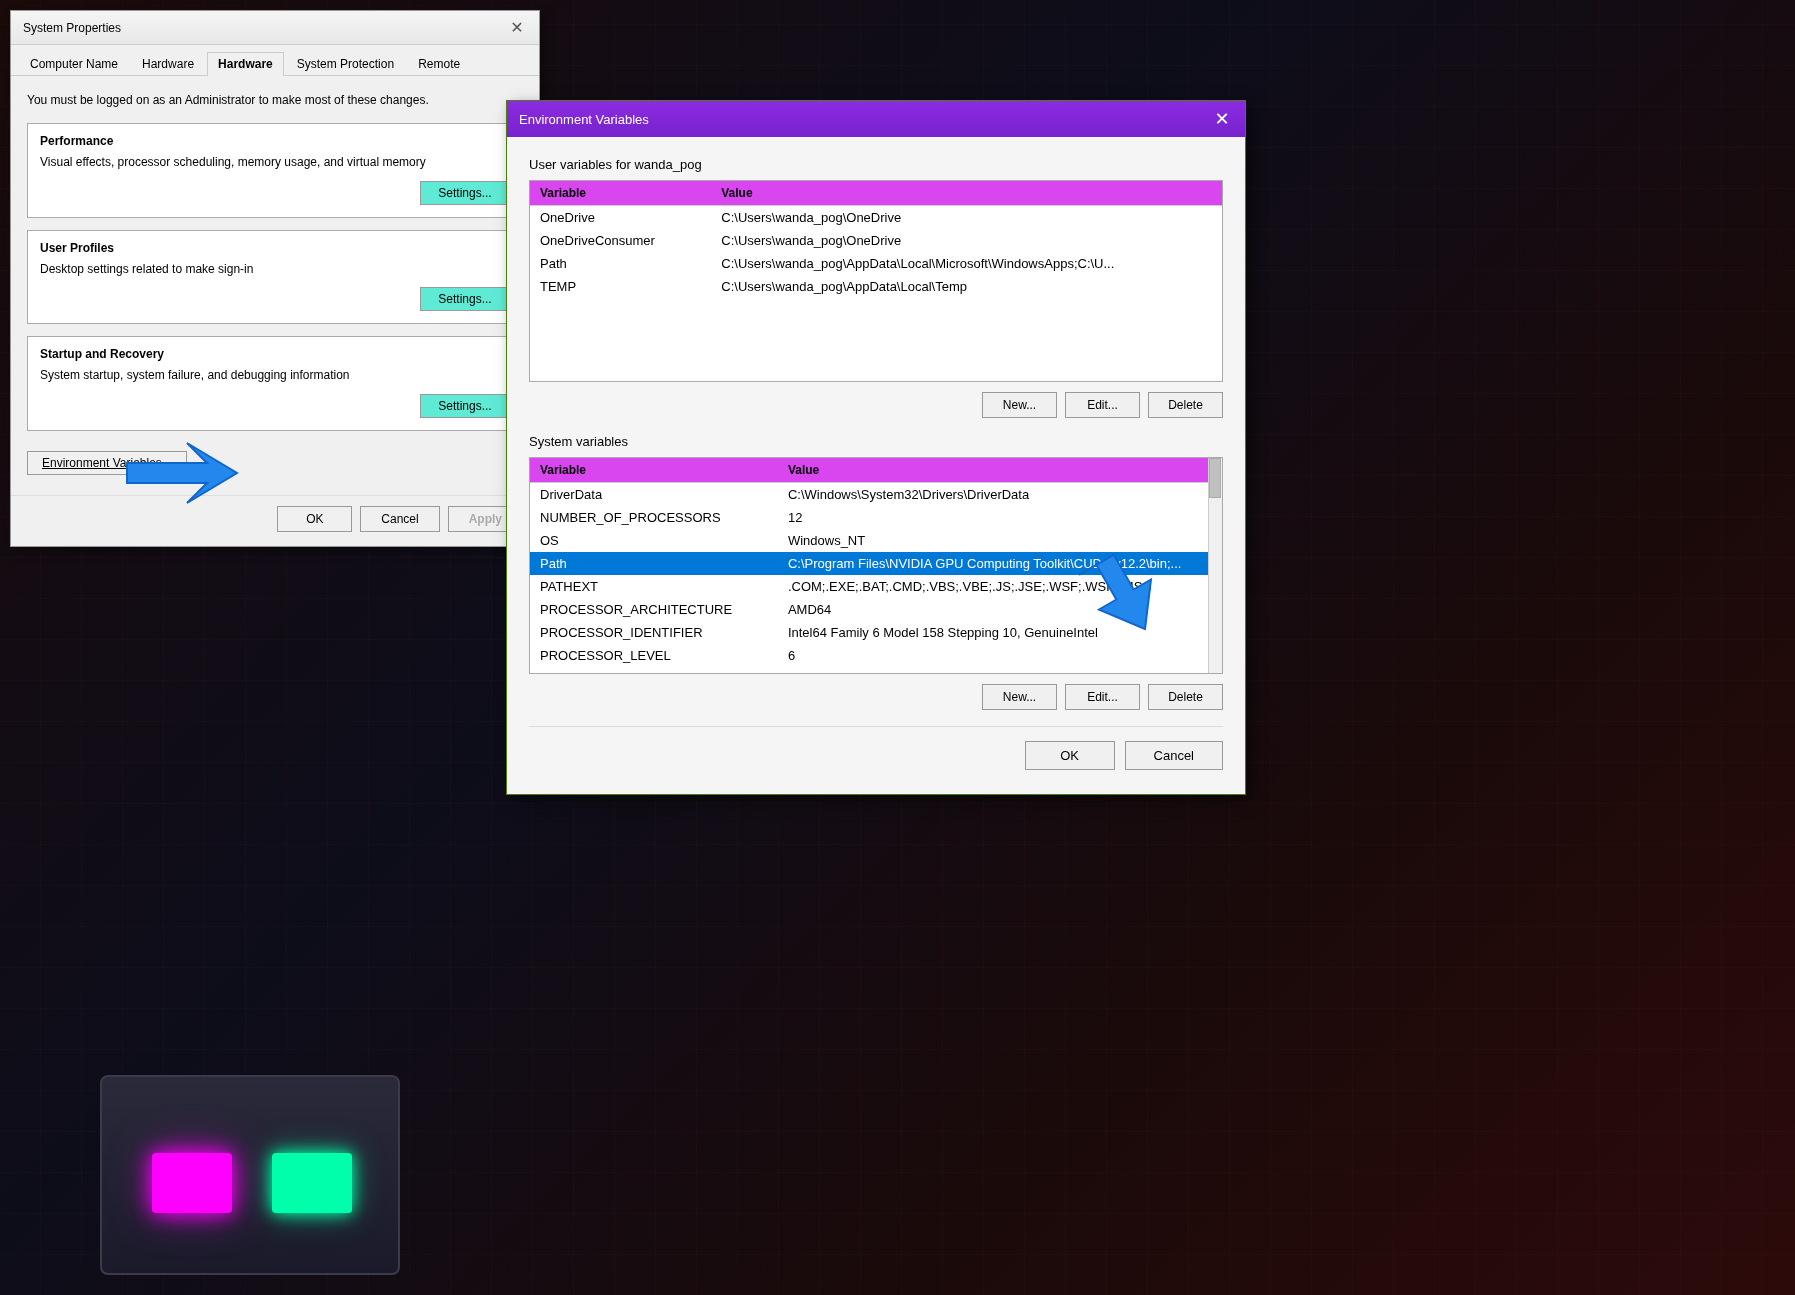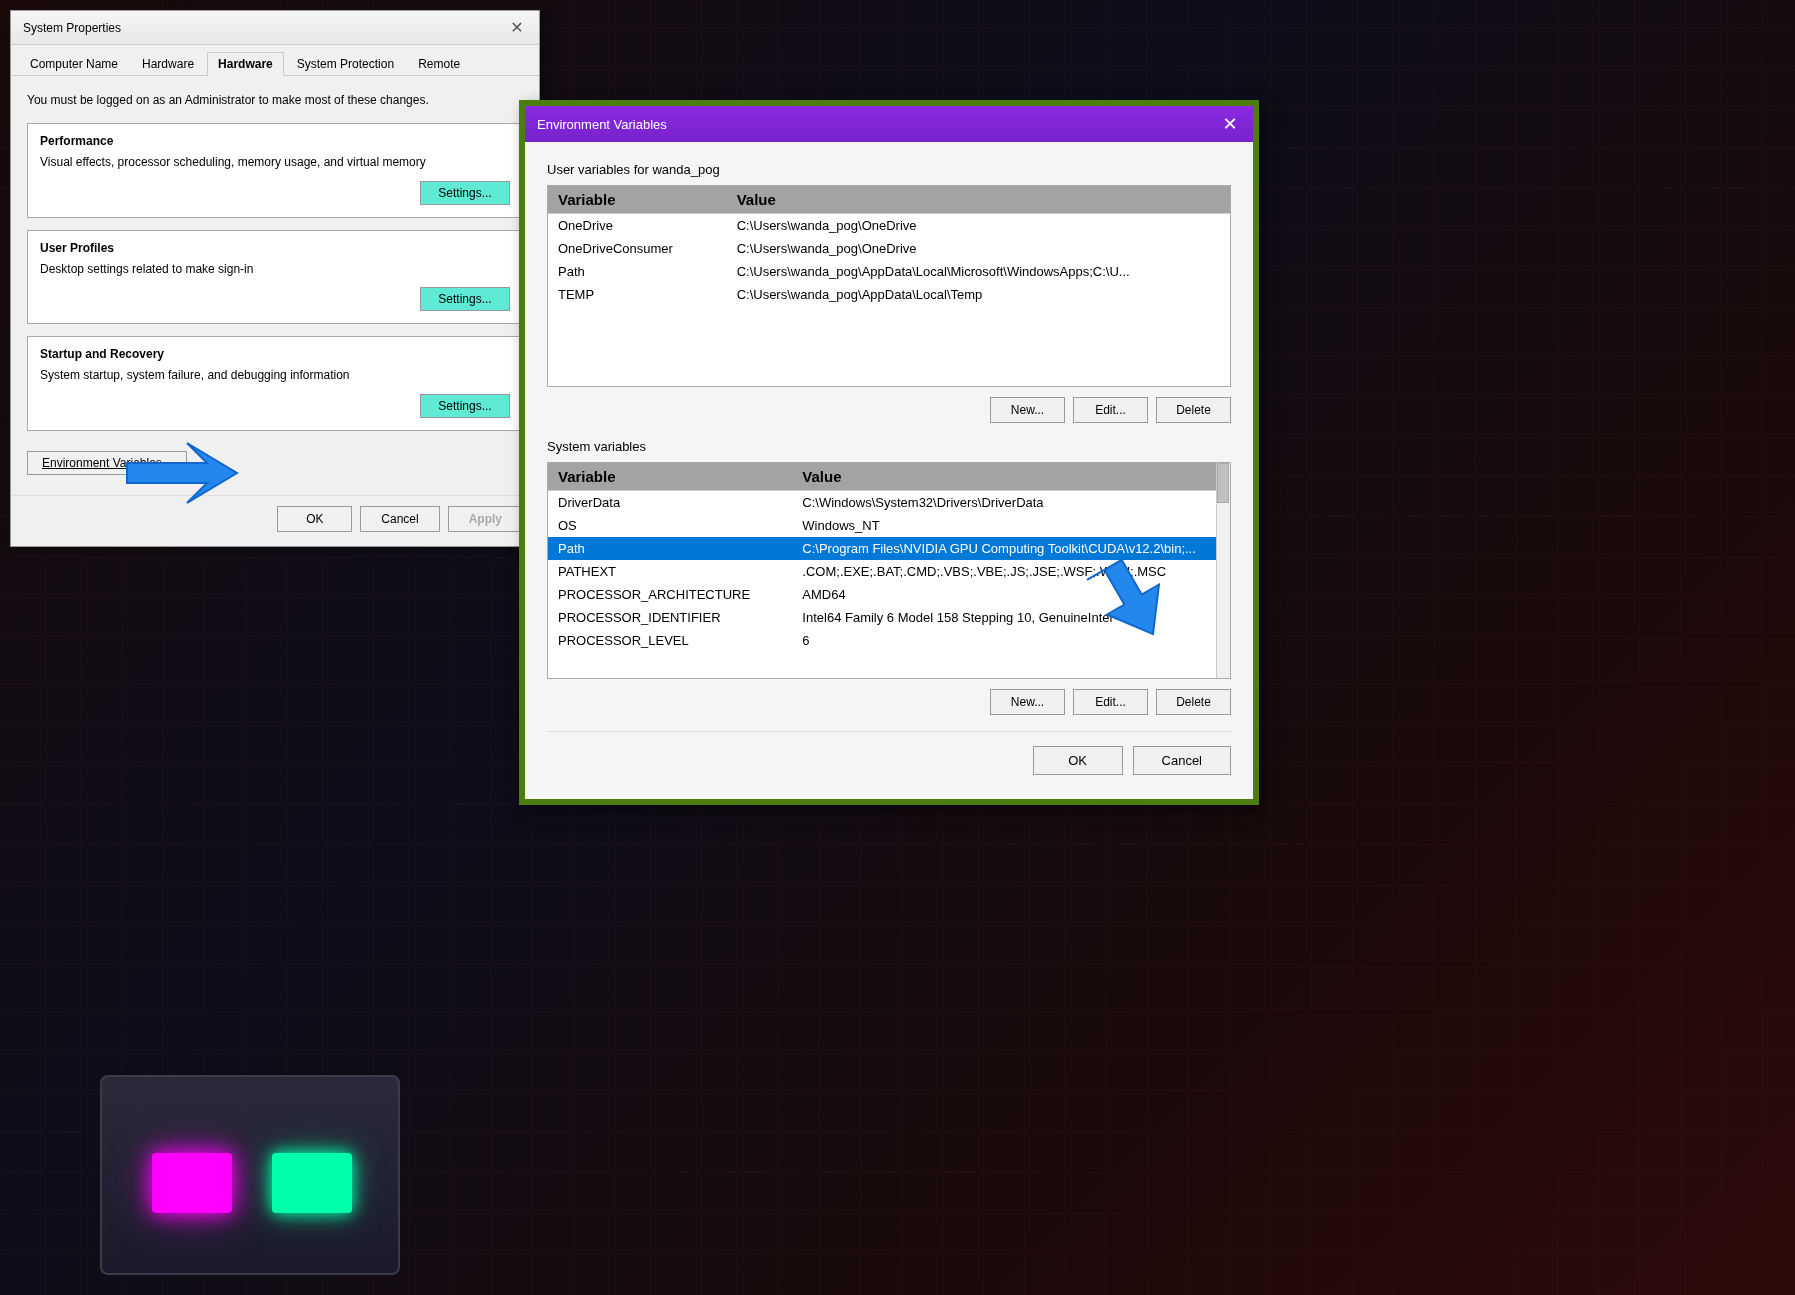--- a/index.html
+++ b/index.html
@@ -243,24 +243,24 @@
     .footer-btn:disabled {
       color: #aaa;
       cursor: default;
       font-weight: bold;
     }
 
     
     .dialog-env-vars {
       position: absolute;
       top: 100px;
-      left: 519px;
+      left: 506px;
       width: 740px;
       background: #f5f5f5;
-      border: 6px solid #4d7c0f;
+      border: 1px solid #4d7c0f;
       box-shadow: 6px 6px 14px rgba(0,0,0,0.5);
       z-index: 20;
     }
 
     .env-titlebar {
       display: flex;
       align-items: center;
       justify-content: space-between;
       background: linear-gradient(180deg, #8b2be2 0%, #7722cc 100%);
       padding: 8px 12px;
@@ -303,26 +303,26 @@
       margin-bottom: 10px;
     }
 
     .env-table {
       width: 100%;
       border-collapse: collapse;
       font-size: 13px;
     }
 
     .env-table th {
-      background: #a3a3a3;
+      background: #d946ef;
       padding: 5px 10px;
       text-align: left;
       font-weight: 600;
       border-bottom: 1px solid #ccc;
-      font-size: 15px;
+      font-size: 12px;
     }
 
     .env-table td {
       padding: 4px 10px;
       border: none;
       font-size: 13px;
       color: #000;
       white-space: nowrap;
       overflow: hidden;
       text-overflow: ellipsis;
@@ -547,20 +547,24 @@
                 <th>Variable</th>
                 <th>Value</th>
               </tr>
             </thead>
             <tbody id="sys-vars-body">
             <tr>
                   <td>DriverData</td>
                   <td style="max-width: 380px; overflow: hidden; text-overflow: ellipsis; white-space: nowrap;">C:\Windows\System32\Drivers\DriverData</td>
                 </tr>
                 <tr>
+                  <td>NUMBER_OF_PROCESSORS</td>
+                  <td style="max-width: 380px; overflow: hidden; text-overflow: ellipsis; white-space: nowrap;">12</td>
+                </tr>
+                <tr>
                   <td>OS</td>
                   <td style="max-width: 380px; overflow: hidden; text-overflow: ellipsis; white-space: nowrap;">Windows_NT</td>
                 </tr>
                 <tr class="selected">
                   <td>Path</td>
                   <td style="max-width: 380px; overflow: hidden; text-overflow: ellipsis; white-space: nowrap;">C:\Program Files\NVIDIA GPU Computing Toolkit\CUDA\v12.2\bin;...</td>
                 </tr>
                 <tr>
                   <td>PATHEXT</td>
                   <td style="max-width: 380px; overflow: hidden; text-overflow: ellipsis; white-space: nowrap;">.COM;.EXE;.BAT;.CMD;.VBS;.VBE;.JS;.JSE;.WSF;.WSH;.MSC</td>

